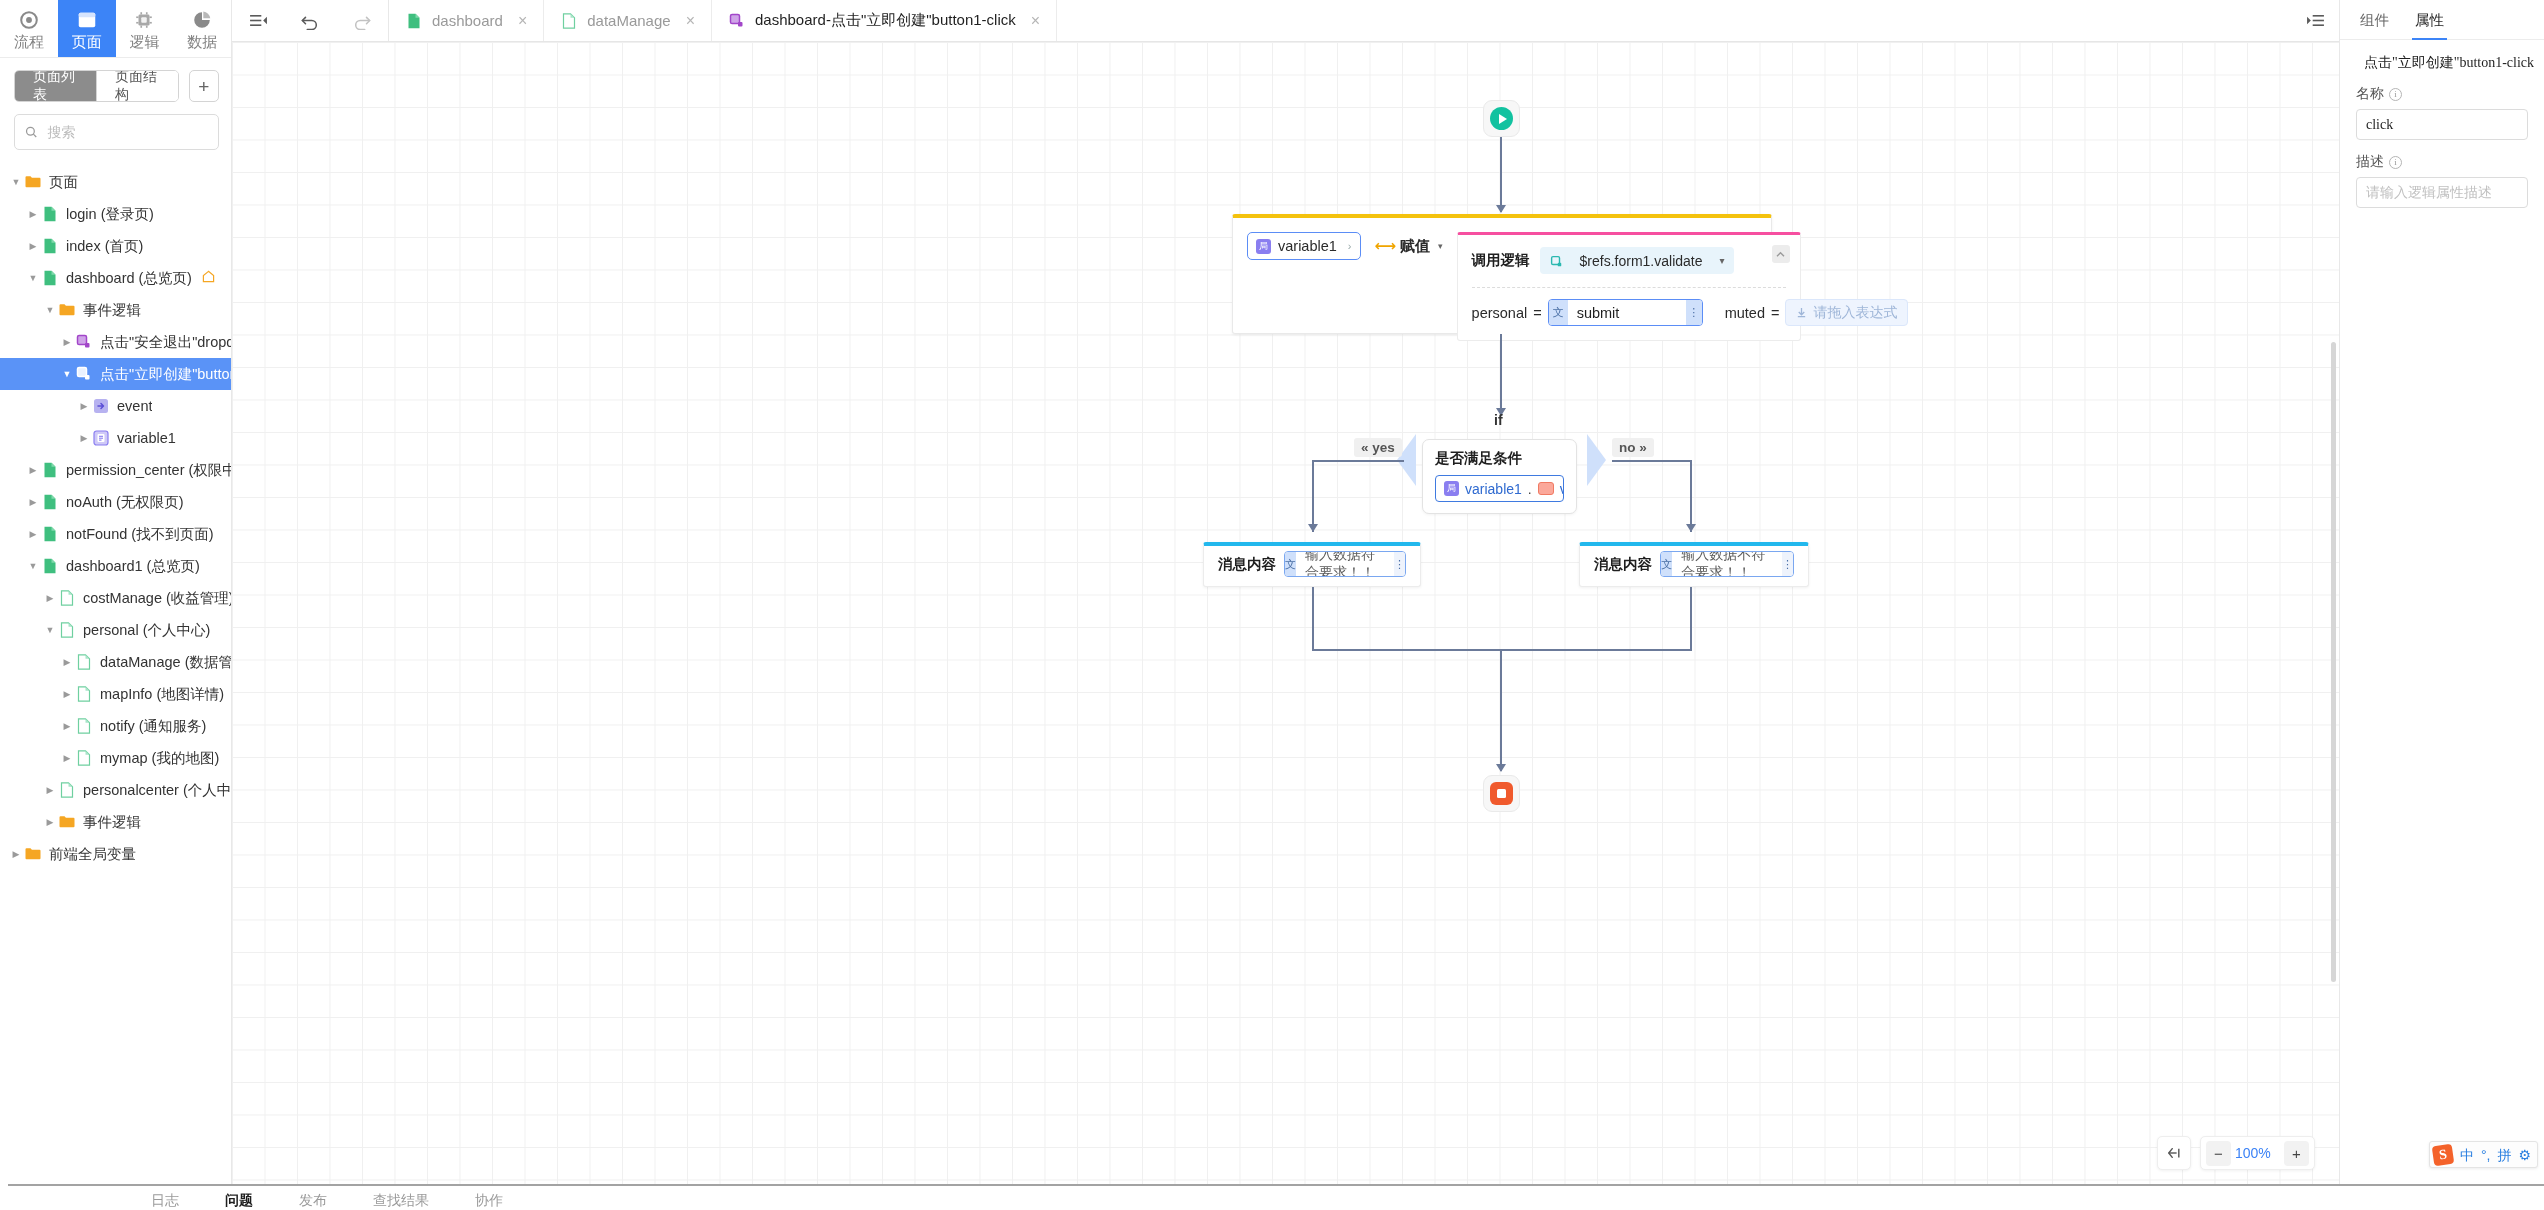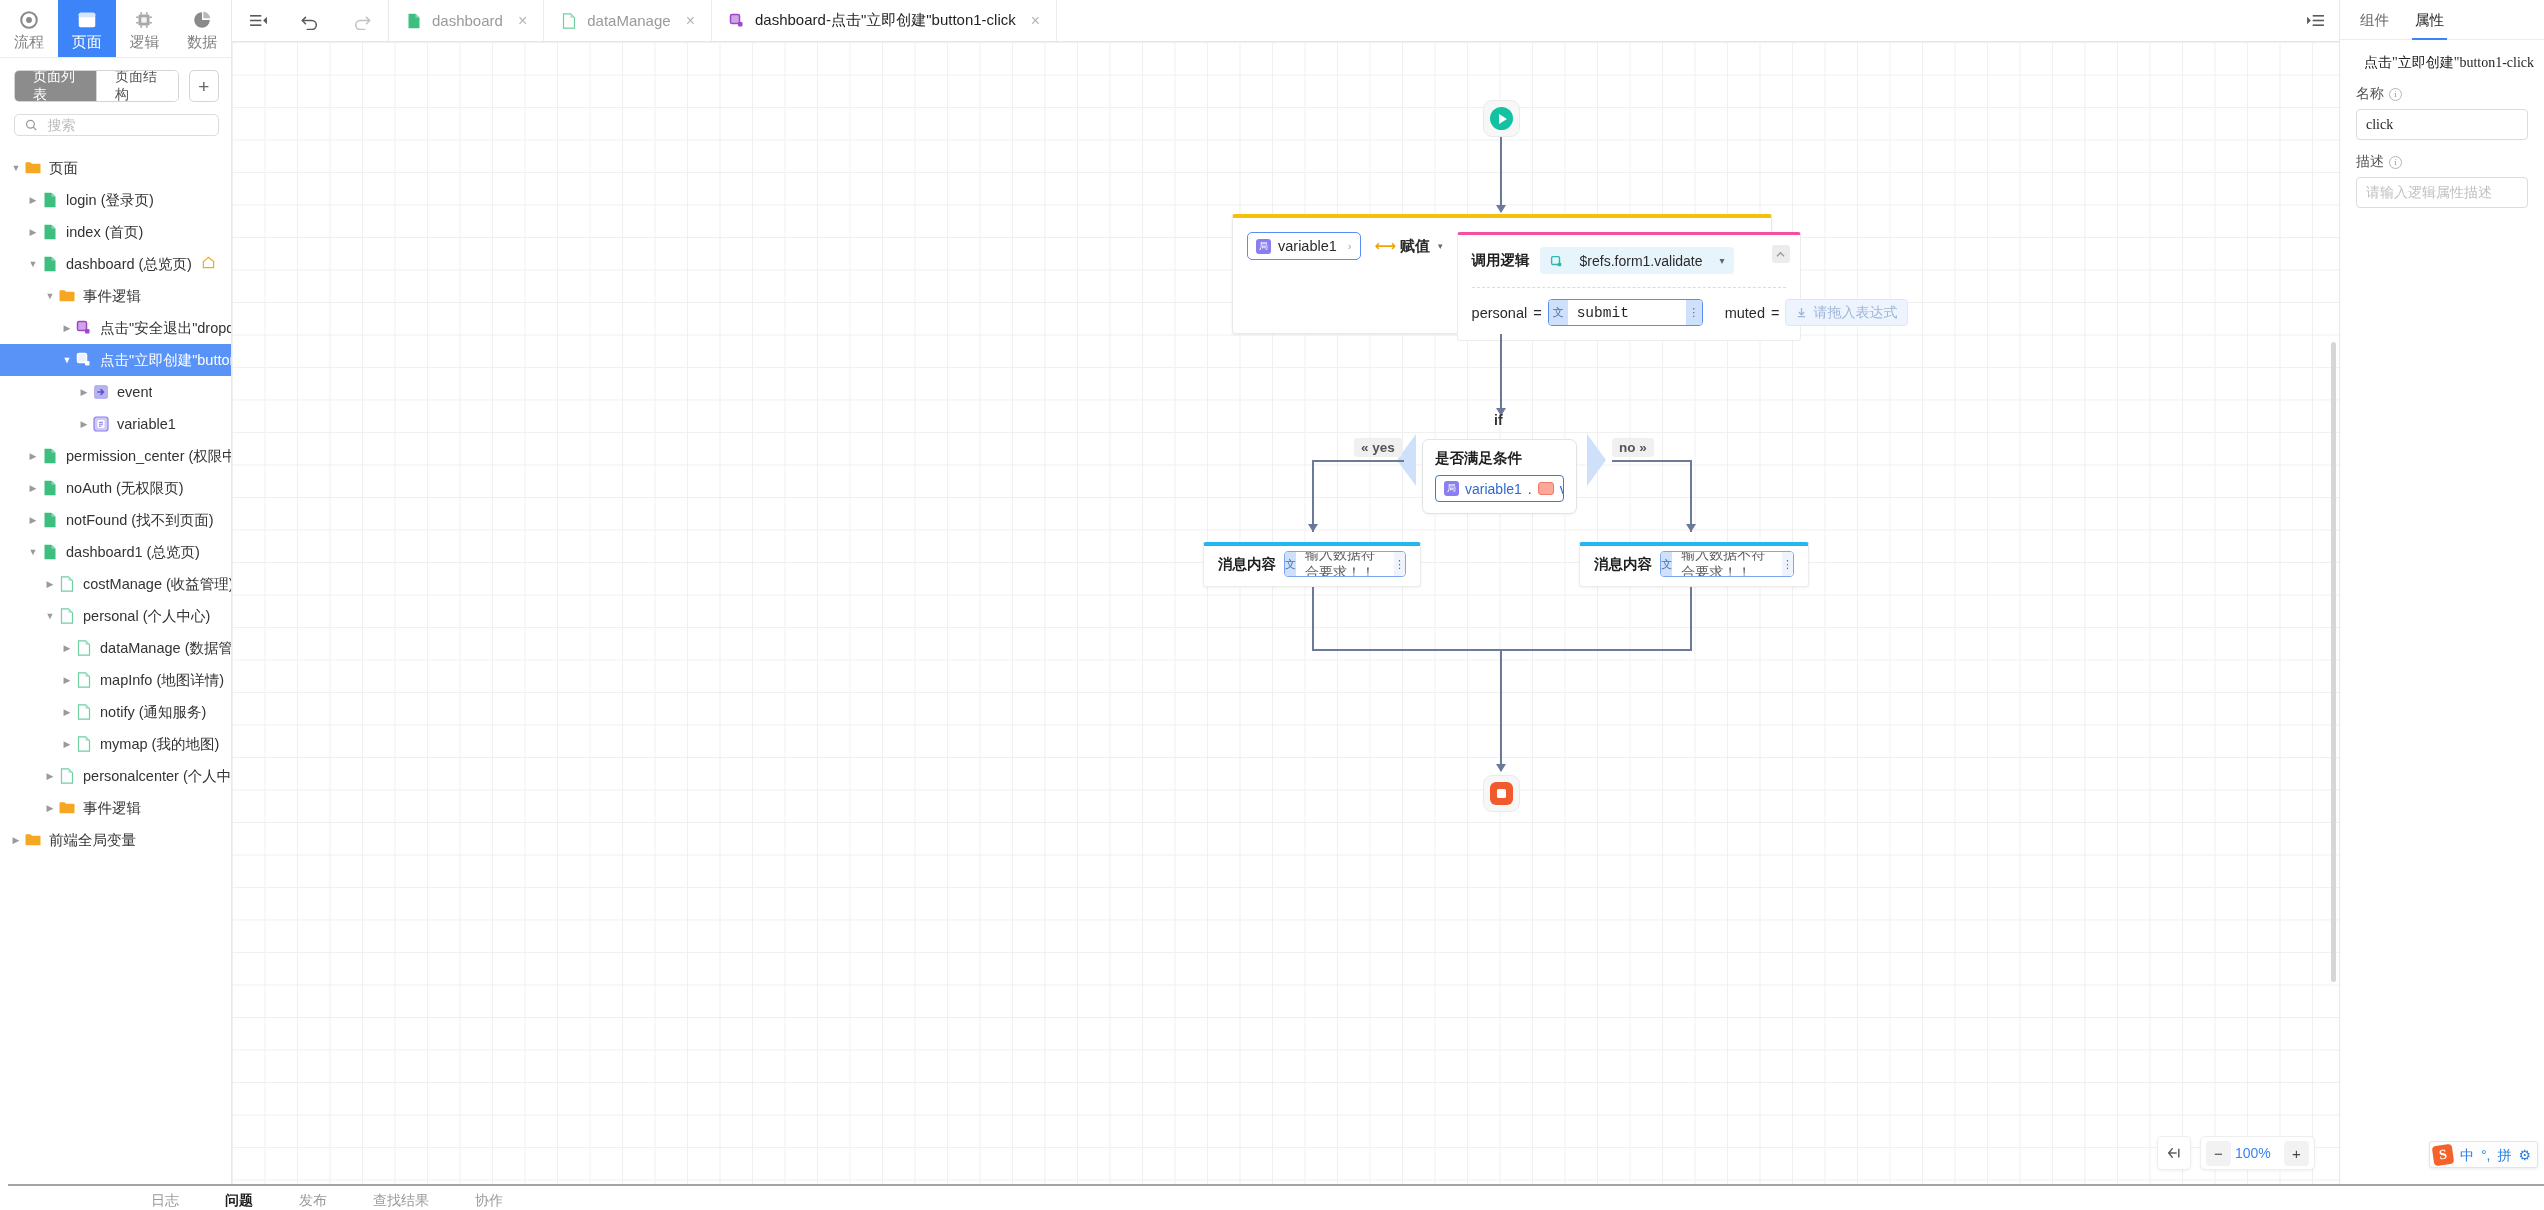--- a/index.html
+++ b/index.html
@@ -43,21 +43,21 @@
   .seg > div.on { background: #8c8c8c; color: #fff; }
   .seg > div + div { border-left: 1px solid #d4d4d4; }
   .plus-btn {
     width: 34px; height: 32px; border: 1px solid #d4d4d4; border-radius: 5px;
     display: flex; align-items: center; justify-content: center;
     font-size: 19px; color: #666; background: #fff; cursor: pointer; line-height: 1;
   }
 
   .search-wrap { padding: 2px 12px 10px 14px; }
   .search-box {
-    height: 22px; border: 1px solid #dcdcdc; border-radius: 5px;
+    height: 36px; border: 1px solid #dcdcdc; border-radius: 5px;
     display: flex; align-items: center; gap: 8px; padding: 0 10px; background: #fff;
   }
   .search-box input {
     border: 0; outline: 0; font-size: 14px; color: #333; width: 100%;
     font-family: inherit; background: transparent;
   }
   .search-box input::placeholder { color: #bdbdbd; }
 
   .tree { flex: 1; overflow: hidden; padding-top: 6px; font-size: 14.5px; color: #333; }
   .node {
@@ -673,21 +673,21 @@
                 <span style="color:#666;font-size:10px;">▾</span>
               </span>
             </div>
             <div class="dots"></div>
             <div class="call-row2">
               <div class="param">
                 <span>personal</span>
                 <span>=</span>
                 <span class="val-box">
                   <span class="val-badge">文</span>
-                  <span class="val-txt" style="min-width:118px;font-family:Liberation Mono, monospace;">submit</span>
+                  <span class="val-txt" style="min-width:118px;">submit</span>
                   <span class="val-grip">⋮</span>
                 </span>
               </div>
               <div class="param">
                 <span>muted</span>
                 <span>=</span>
                 <span class="empty-expr">
                   <svg width="11" height="11" viewBox="0 0 12 12">
                     <path d="M6 1 V8 M3 5.5 L6 8.5 L9 5.5" fill="none" stroke="#9fb6d8" stroke-width="1.4"></path>
                     <line x1="2" y1="10.5" x2="10" y2="10.5" stroke="#9fb6d8" stroke-width="1.4"></line>

